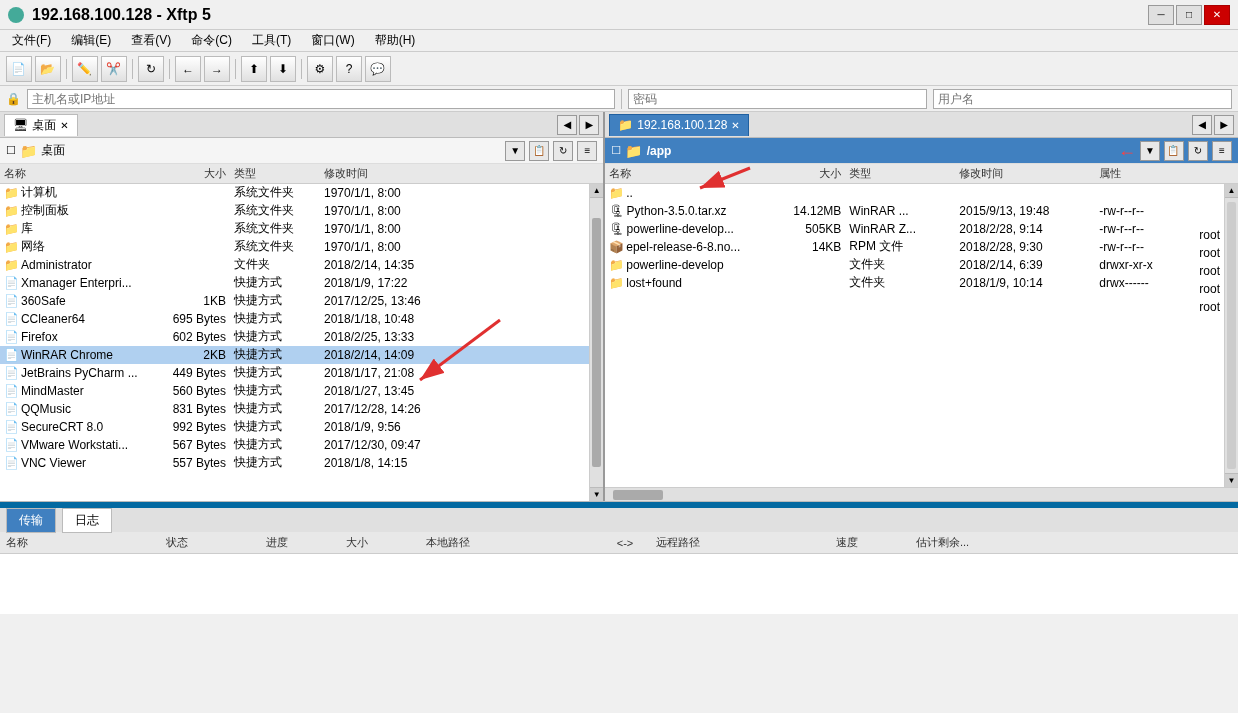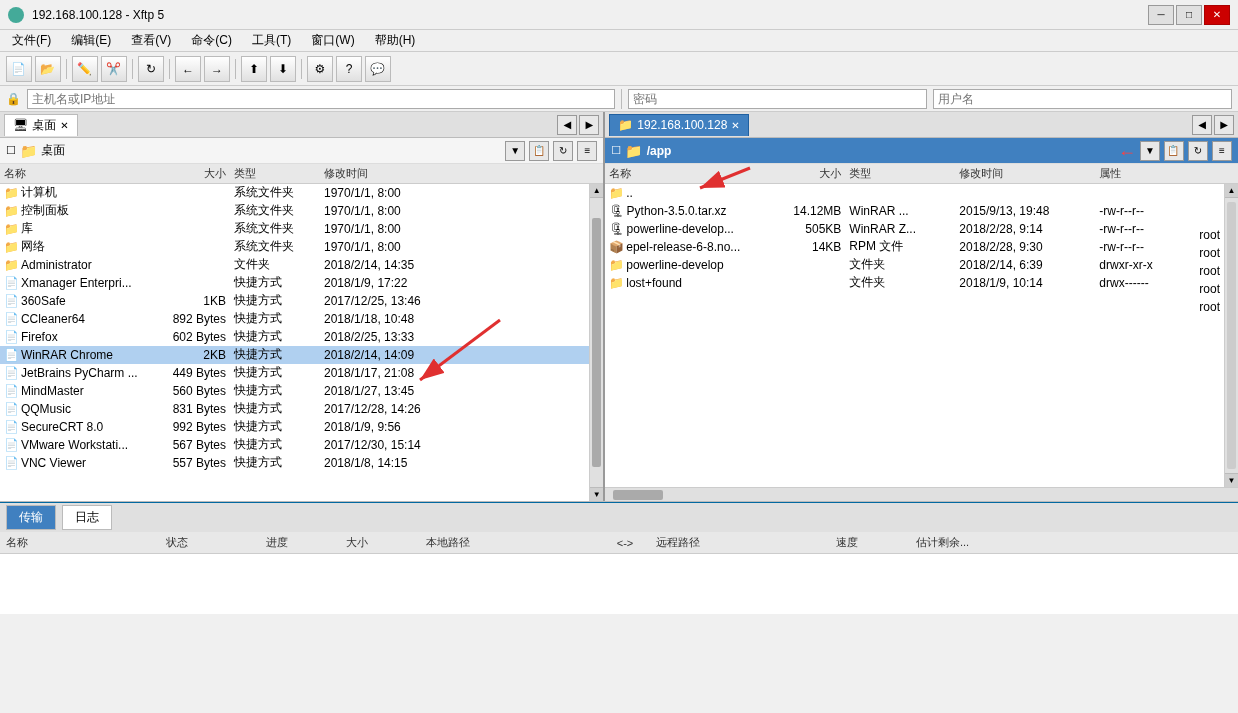--- a/index.html
+++ b/index.html
@@ -168,21 +168,21 @@
       display: flex; flex-direction: column;
     }
     .scroll-thumb { flex: 1; background: #aaa; margin: 20px 2px; border-radius: 2px; }
 
     
     .bottom-tab-bar {
       height: 30px;
       background: #e0e0e0;
       display: flex;
       align-items: center;
-      border-top: 1px solid #0369a1;
+      border-top: 6px solid #0369a1;
       padding: 0 6px;
       gap: 6px;
     }
     .bottom-tab {
       padding: 3px 12px;
       background: #fff;
       border: 1px solid #bbb;
       cursor: pointer;
       font-size: 12px;
     }
@@ -228,21 +228,21 @@
     .container { position: relative; }
   </style>
 </head>
 <body>
 
 <div class="container" style="width:1238px; height:713px; overflow:hidden; position:relative;">
 
   <div class="title-bar">
     <div class="title-bar-left">
       <span class="title-bar-icon" style="background:#4a9; width:16px;height:16px;border-radius:50%;display:inline-block;"></span>
-      <span style="font-size:12px;">192.168.100.128 - Xftp 5</span>
+      <span style="font-size:16px;font-weight:bold;">192.168.100.128 - Xftp 5</span>
     </div>
     <div class="title-bar-buttons">
       <button class="title-btn">─</button>
       <button class="title-btn">□</button>
       <button class="title-btn close">✕</button>
     </div>
   </div>
 
   <div class="menu-bar">
     <span class="menu-item">文件(F)</span>
@@ -378,21 +378,21 @@
     </div>
     <div class="col col-size-l" style="text-align:right;">1KB</div>
     <div class="col col-type-l">快捷方式</div>
     <div class="col col-date-l">2017/12/25, 13:46</div>
   </div>
             <div class="file-row">
     <div class="col col-name-l" style="display:flex;align-items:center;gap:2px;">
       <span style="font-size:12px;">📄</span>
       <span>CCleaner64</span>
     </div>
-    <div class="col col-size-l" style="text-align:right;">892 Bytes</div>
+    <div class="col col-size-l" style="text-align:right;">695 Bytes</div>
     <div class="col col-type-l">快捷方式</div>
     <div class="col col-date-l">2018/1/18, 10:48</div>
   </div>
             <div class="file-row">
     <div class="col col-name-l" style="display:flex;align-items:center;gap:2px;">
       <span style="font-size:12px;">📄</span>
       <span>Firefox</span>
     </div>
     <div class="col col-size-l" style="text-align:right;">602 Bytes</div>
     <div class="col col-type-l">快捷方式</div>
@@ -443,21 +443,21 @@
     <div class="col col-type-l">快捷方式</div>
     <div class="col col-date-l">2018/1/9, 9:56</div>
   </div>
             <div class="file-row">
     <div class="col col-name-l" style="display:flex;align-items:center;gap:2px;">
       <span style="font-size:12px;">📄</span>
       <span>VMware Workstati...</span>
     </div>
     <div class="col col-size-l" style="text-align:right;">567 Bytes</div>
     <div class="col col-type-l">快捷方式</div>
-    <div class="col col-date-l">2017/12/30, 15:14</div>
+    <div class="col col-date-l">2017/12/30, 09:47</div>
   </div>
             <div class="file-row">
     <div class="col col-name-l" style="display:flex;align-items:center;gap:2px;">
       <span style="font-size:12px;">📄</span>
       <span>VNC Viewer</span>
     </div>
     <div class="col col-size-l" style="text-align:right;">557 Bytes</div>
     <div class="col col-type-l">快捷方式</div>
     <div class="col col-date-l">2018/1/8, 14:15</div>
   </div>

